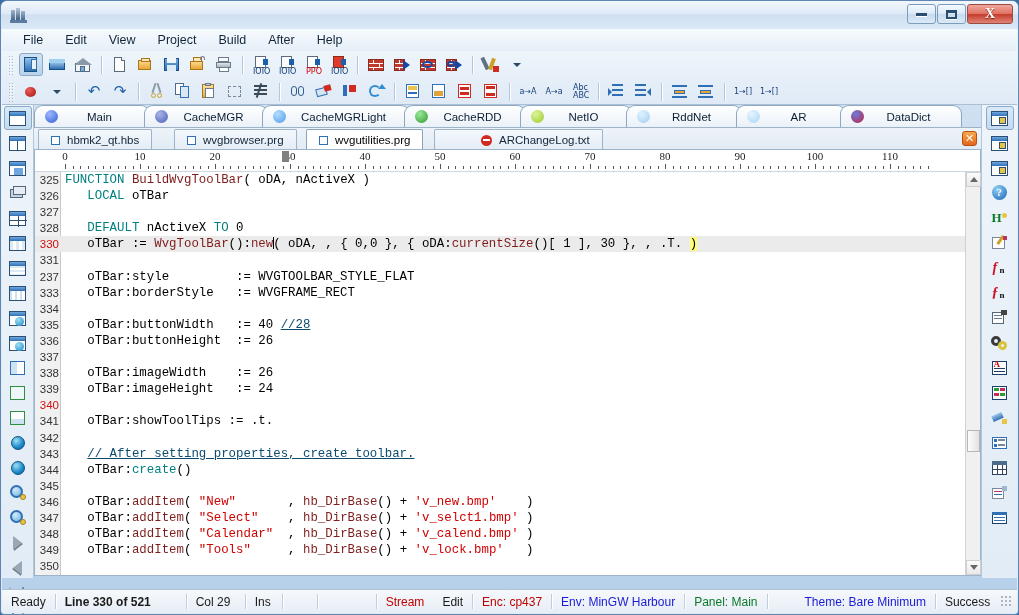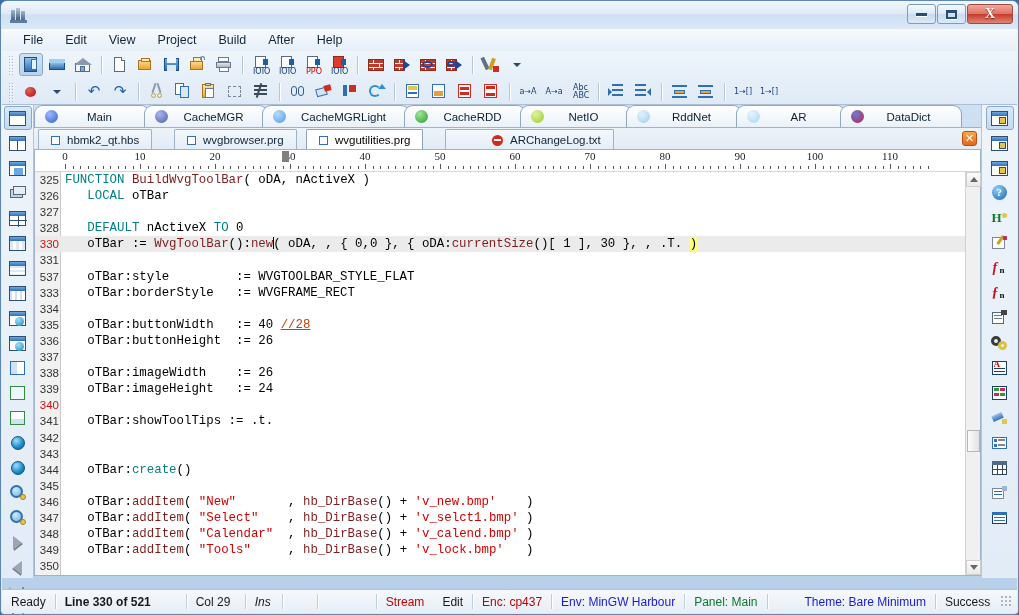--- a/index.html
+++ b/index.html
@@ -193,21 +193,21 @@
   .ln .no {
     position:absolute; left:0; top:0; width:24px; text-align:right;
     font-family:"Liberation Sans",sans-serif; font-size:11.5px; color:#333;
   }
   .ln .no.mark { color:#d01010; }
   .ln .tx { display:block; padding-left:30px; }
   .kw  { color:#008080; }
   .fn  { color:#7f1d1d; }
   .id  { color:#000; }
   .str { color:#d00000; }
-  .cmt { color:#c2410c;text-decoration:underline; }
+  .cmt { color:#0c4a6e;text-decoration:underline; }
   .hl  { background:#ffff7a; }
   .caret { display:inline-block; width:1px; height:12px; background:#000;
            vertical-align:-2px; margin:0 -0.5px; }
   
   .vsb {
     position:absolute; right:0; top:22px; bottom:0; width:15px;
     background:#f0f0f0; border-left:1px solid #d2d2d2;
   }
   .vsb .sb-btn { position:absolute; left:0; width:15px; height:15px;
                  background:linear-gradient(180deg,#fbfbfb,#e9e9e9); border:1px solid #cfcfcf;
@@ -855,21 +855,21 @@
         <span>hbmk2_qt.hbs</span>
       </span>
       <span class="ftab" style="left:140px;">
         <i class="sq"></i>
         <span>wvgbrowser.prg</span>
       </span>
       <span class="ftab active" style="left:272px;">
         <i class="sq"></i>
         <span>wvgutilities.prg</span>
       </span>
-      <span class="ftab" style="left:411px;padding-left:46px;">
+      <span class="ftab" style="left:400px;padding-left:46px;">
         <i class="stop"></i>
         <span>ARChangeLog.txt</span>
       </span>
       <span class="closebtn">✕</span>
     </div>
   </div>
 
   <div class="editor-wrap">
 
     <div class="ruler">
@@ -1010,32 +1010,32 @@
 
     <div class="code">
       <div class="gutter-bg"></div>
       <div class="lines" id="code-lines">
           <div class="ln"><span class="no">325</span><span class="tx"><span class="kw">FUNCTION</span><span class="id"> </span><span class="fn">BuildWvgToolBar</span><span class="id">( oDA, nActiveX )</span></span></div>
           <div class="ln"><span class="no">326</span><span class="tx"><span class="id">   </span><span class="kw">LOCAL</span><span class="id"> oTBar</span></span></div>
           <div class="ln"><span class="no">327</span><span class="tx"></span></div>
           <div class="ln"><span class="no">328</span><span class="tx"><span class="id">   </span><span class="kw">DEFAULT</span><span class="id"> nActiveX </span><span class="kw">TO</span><span class="id"> 0</span></span></div>
           <div class="ln cur"><span class="no mark">330</span><span class="tx"><span class="id">   oTBar := </span><span class="fn">WvgToolBar</span><span class="id">():</span><span class="fn">new</span><span class="caret"></span><span class="id">( oDA, , { 0,0 }, { oDA:</span><span class="fn">currentSize</span><span class="id">()[ 1 ], 30 }, , .T. </span><span class="hl">)</span></span></div>
           <div class="ln"><span class="no">331</span><span class="tx"></span></div>
-          <div class="ln"><span class="no">537</span><span class="tx"><span class="id">   oTBar:style         := WVGTOOLBAR_STYLE_FLAT</span></span></div>
+          <div class="ln"><span class="no">237</span><span class="tx"><span class="id">   oTBar:style         := WVGTOOLBAR_STYLE_FLAT</span></span></div>
           <div class="ln"><span class="no">333</span><span class="tx"><span class="id">   oTBar:borderStyle   := WVGFRAME_RECT</span></span></div>
           <div class="ln"><span class="no">334</span><span class="tx"></span></div>
           <div class="ln"><span class="no">335</span><span class="tx"><span class="id">   oTBar:buttonWidth   := 40 </span><span class="cmt">//28</span></span></div>
           <div class="ln"><span class="no">336</span><span class="tx"><span class="id">   oTBar:buttonHeight  := 26</span></span></div>
           <div class="ln"><span class="no">337</span><span class="tx"></span></div>
           <div class="ln"><span class="no">338</span><span class="tx"><span class="id">   oTBar:imageWidth    := 26</span></span></div>
           <div class="ln"><span class="no">339</span><span class="tx"><span class="id">   oTBar:imageHeight   := 24</span></span></div>
           <div class="ln"><span class="no mark">340</span><span class="tx"></span></div>
           <div class="ln"><span class="no">341</span><span class="tx"><span class="id">   oTBar:showToolTips := .t.</span></span></div>
           <div class="ln"><span class="no">342</span><span class="tx"></span></div>
-          <div class="ln"><span class="no">343</span><span class="tx"><span class="id">   </span></span></div>
+          <div class="ln"><span class="no">343</span><span class="tx"><span class="id">   </span><span class="cmt">// After setting properties, create toolbar.</span></span></div>
           <div class="ln"><span class="no">344</span><span class="tx"><span class="id">   oTBar:</span><span class="kw">create</span><span class="id">()</span></span></div>
           <div class="ln"><span class="no">345</span><span class="tx"></span></div>
           <div class="ln"><span class="no">346</span><span class="tx"><span class="id">   oTBar:</span><span class="fn">addItem</span><span class="id">( </span><span class="str">"New"</span><span class="id">       , </span><span class="fn">hb_DirBase</span><span class="id">() + </span><span class="str">'v_new.bmp'</span><span class="id">    )</span></span></div>
           <div class="ln"><span class="no">347</span><span class="tx"><span class="id">   oTBar:</span><span class="fn">addItem</span><span class="id">( </span><span class="str">"Select"</span><span class="id">    , </span><span class="fn">hb_DirBase</span><span class="id">() + </span><span class="str">'v_selct1.bmp'</span><span class="id"> )</span></span></div>
           <div class="ln"><span class="no">348</span><span class="tx"><span class="id">   oTBar:</span><span class="fn">addItem</span><span class="id">( </span><span class="str">"Calendar"</span><span class="id">  , </span><span class="fn">hb_DirBase</span><span class="id">() + </span><span class="str">'v_calend.bmp'</span><span class="id"> )</span></span></div>
           <div class="ln"><span class="no">349</span><span class="tx"><span class="id">   oTBar:</span><span class="fn">addItem</span><span class="id">( </span><span class="str">"Tools"</span><span class="id">     , </span><span class="fn">hb_DirBase</span><span class="id">() + </span><span class="str">'v_lock.bmp'</span><span class="id">   )</span></span></div>
           <div class="ln"><span class="no">350</span><span class="tx"></span></div>
         </div>
     </div>
 
@@ -1050,21 +1050,21 @@
     </div>
   </div>
 
   <div class="statusbar">
     <span class="sb-cell">Ready</span>
     <span class="sb-div"></span>
     <span class="sb-cell sb-bold" style="min-width:130px;">Line 330 of 521</span>
     <span class="sb-div"></span>
     <span class="sb-cell" style="min-width:58px;">Col 29</span>
     <span class="sb-div"></span>
-    <span class="sb-cell" style="min-width:36px;font-style:italic;">Ins</span>
+    <span class="sb-cell" style="min-width:36px;">Ins</span>
     <span class="sb-div"></span>
     <span class="sb-cell" style="min-width:34px;"></span>
     <span class="sb-div"></span>
     <span class="sb-cell" style="min-width:58px;"></span>
     <span class="sb-div"></span>
     <span class="sb-cell sb-red">Stream</span>
     <span class="sb-cell">Edit</span>
     <span class="sb-div"></span>
     <span class="sb-cell sb-red" style="min-width:40px;">Enc: cp437</span>
     <span class="sb-div"></span>

